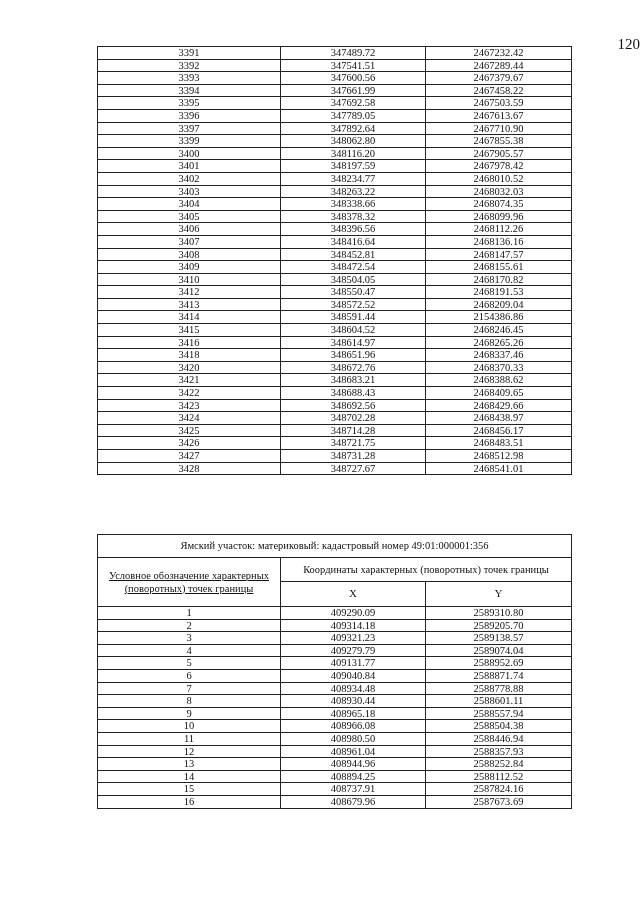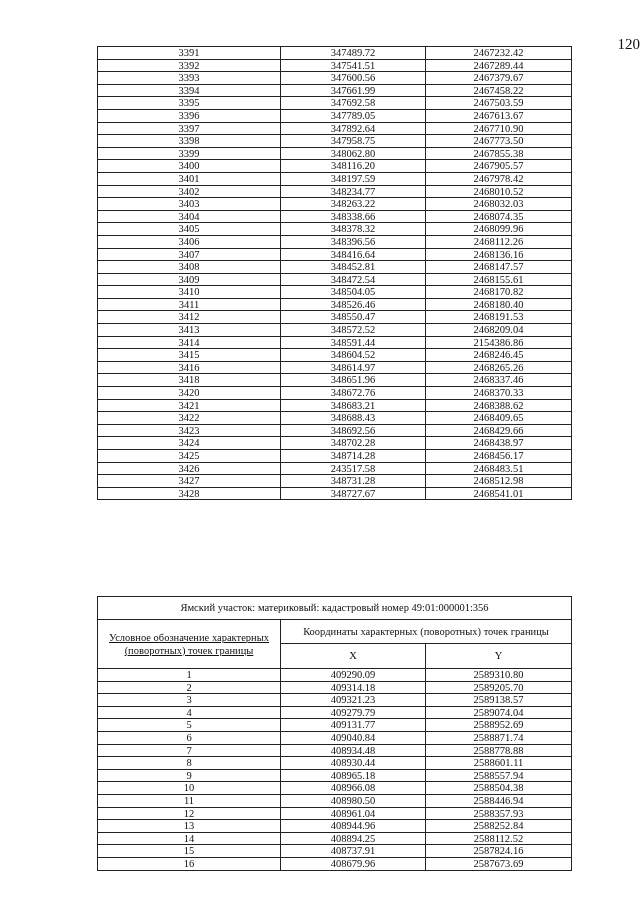--- a/index.html
+++ b/index.html
@@ -2,21 +2,21 @@
 <html><head>
 <meta charset="utf-8">
 <style>
   html, body { margin:0; padding:0; background:#fff; }
   body { width:640px; height:905px; position:relative; overflow:hidden;
          font-family:"Liberation Serif", serif; color:#111; }
   .page-num { position:absolute; top:36px; left:0; width:640px; text-align:right; font-size:15px; }
   table { border-collapse:collapse; position:absolute; left:97px; width:474px; table-layout:fixed; }
   td { border:1px solid #222; text-align:center; font-size:10.5px; padding:0; line-height:11.6px; height:11.6px; white-space:nowrap; }
   #t1 { top:46px; }
-  #t2 { top:596px; }
+  #t2 { top:534px; }
   col.c1 { width:183px; } col.c2 { width:145px; } col.c3 { width:146px; }
   .title-cell { height:22px; font-size:10.5px; }
   .hdr-label { height:46px; white-space:normal; line-height:13px; padding:0 10px;text-decoration:underline; }
   .hdr-coords { height:23px; }
   .hdr-xy { height:24px; }
 </style>
 </head>
 <body>
 
 <div class="page-num">120</div>
@@ -57,25 +57,20 @@
         <td>3396</td>
         <td>347789.05</td>
         <td>2467613.67</td>
       </tr>
       <tr>
         <td>3397</td>
         <td>347892.64</td>
         <td>2467710.90</td>
       </tr>
       <tr>
-        <td>3398</td>
-        <td>347958.75</td>
-        <td>2467773.50</td>
-      </tr>
-      <tr>
         <td>3399</td>
         <td>348062.80</td>
         <td>2467855.38</td>
       </tr>
       <tr>
         <td>3400</td>
         <td>348116.20</td>
         <td>2467905.57</td>
       </tr>
       <tr>
@@ -122,25 +117,20 @@
         <td>3409</td>
         <td>348472.54</td>
         <td>2468155.61</td>
       </tr>
       <tr>
         <td>3410</td>
         <td>348504.05</td>
         <td>2468170.82</td>
       </tr>
       <tr>
-        <td>3411</td>
-        <td>348526.46</td>
-        <td>2468180.40</td>
-      </tr>
-      <tr>
         <td>3412</td>
         <td>348550.47</td>
         <td>2468191.53</td>
       </tr>
       <tr>
         <td>3413</td>
         <td>348572.52</td>
         <td>2468209.04</td>
       </tr>
       <tr>
@@ -188,21 +178,21 @@
         <td>348702.28</td>
         <td>2468438.97</td>
       </tr>
       <tr>
         <td>3425</td>
         <td>348714.28</td>
         <td>2468456.17</td>
       </tr>
       <tr>
         <td>3426</td>
-        <td>243517.58</td>
+        <td>348721.75</td>
         <td>2468483.51</td>
       </tr>
       <tr>
         <td>3427</td>
         <td>348731.28</td>
         <td>2468512.98</td>
       </tr>
       <tr>
         <td>3428</td>
         <td>348727.67</td>

